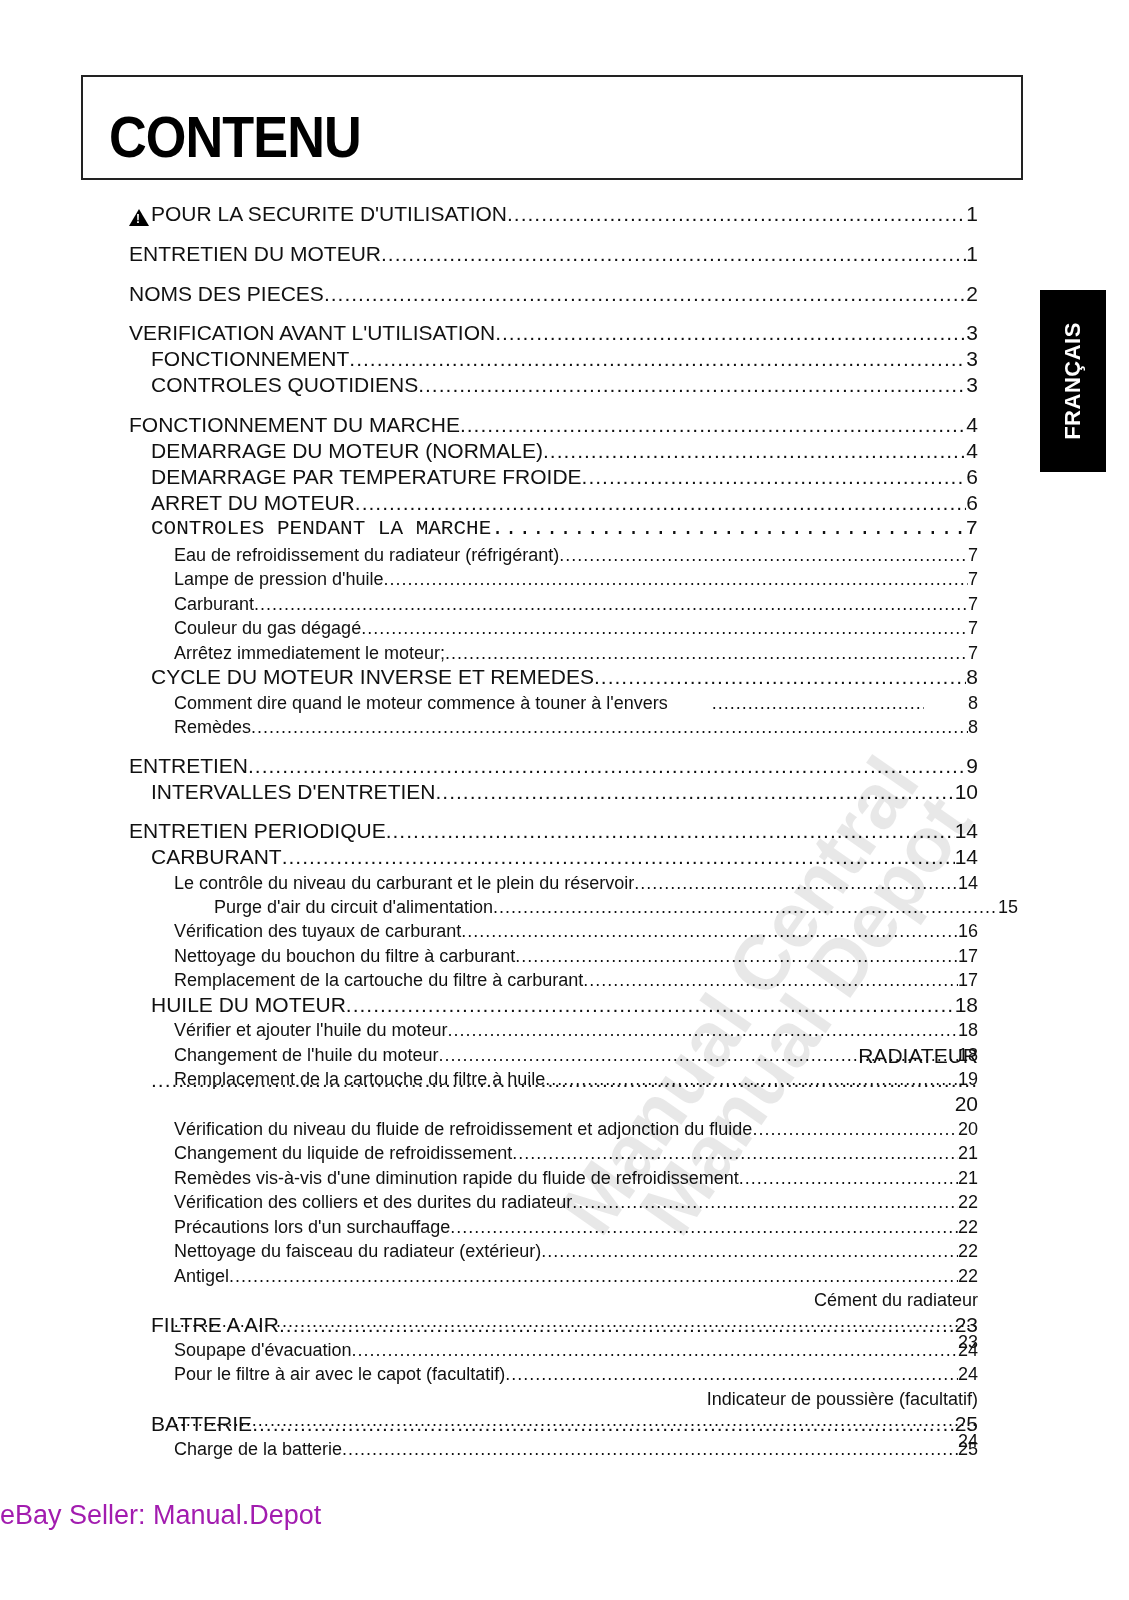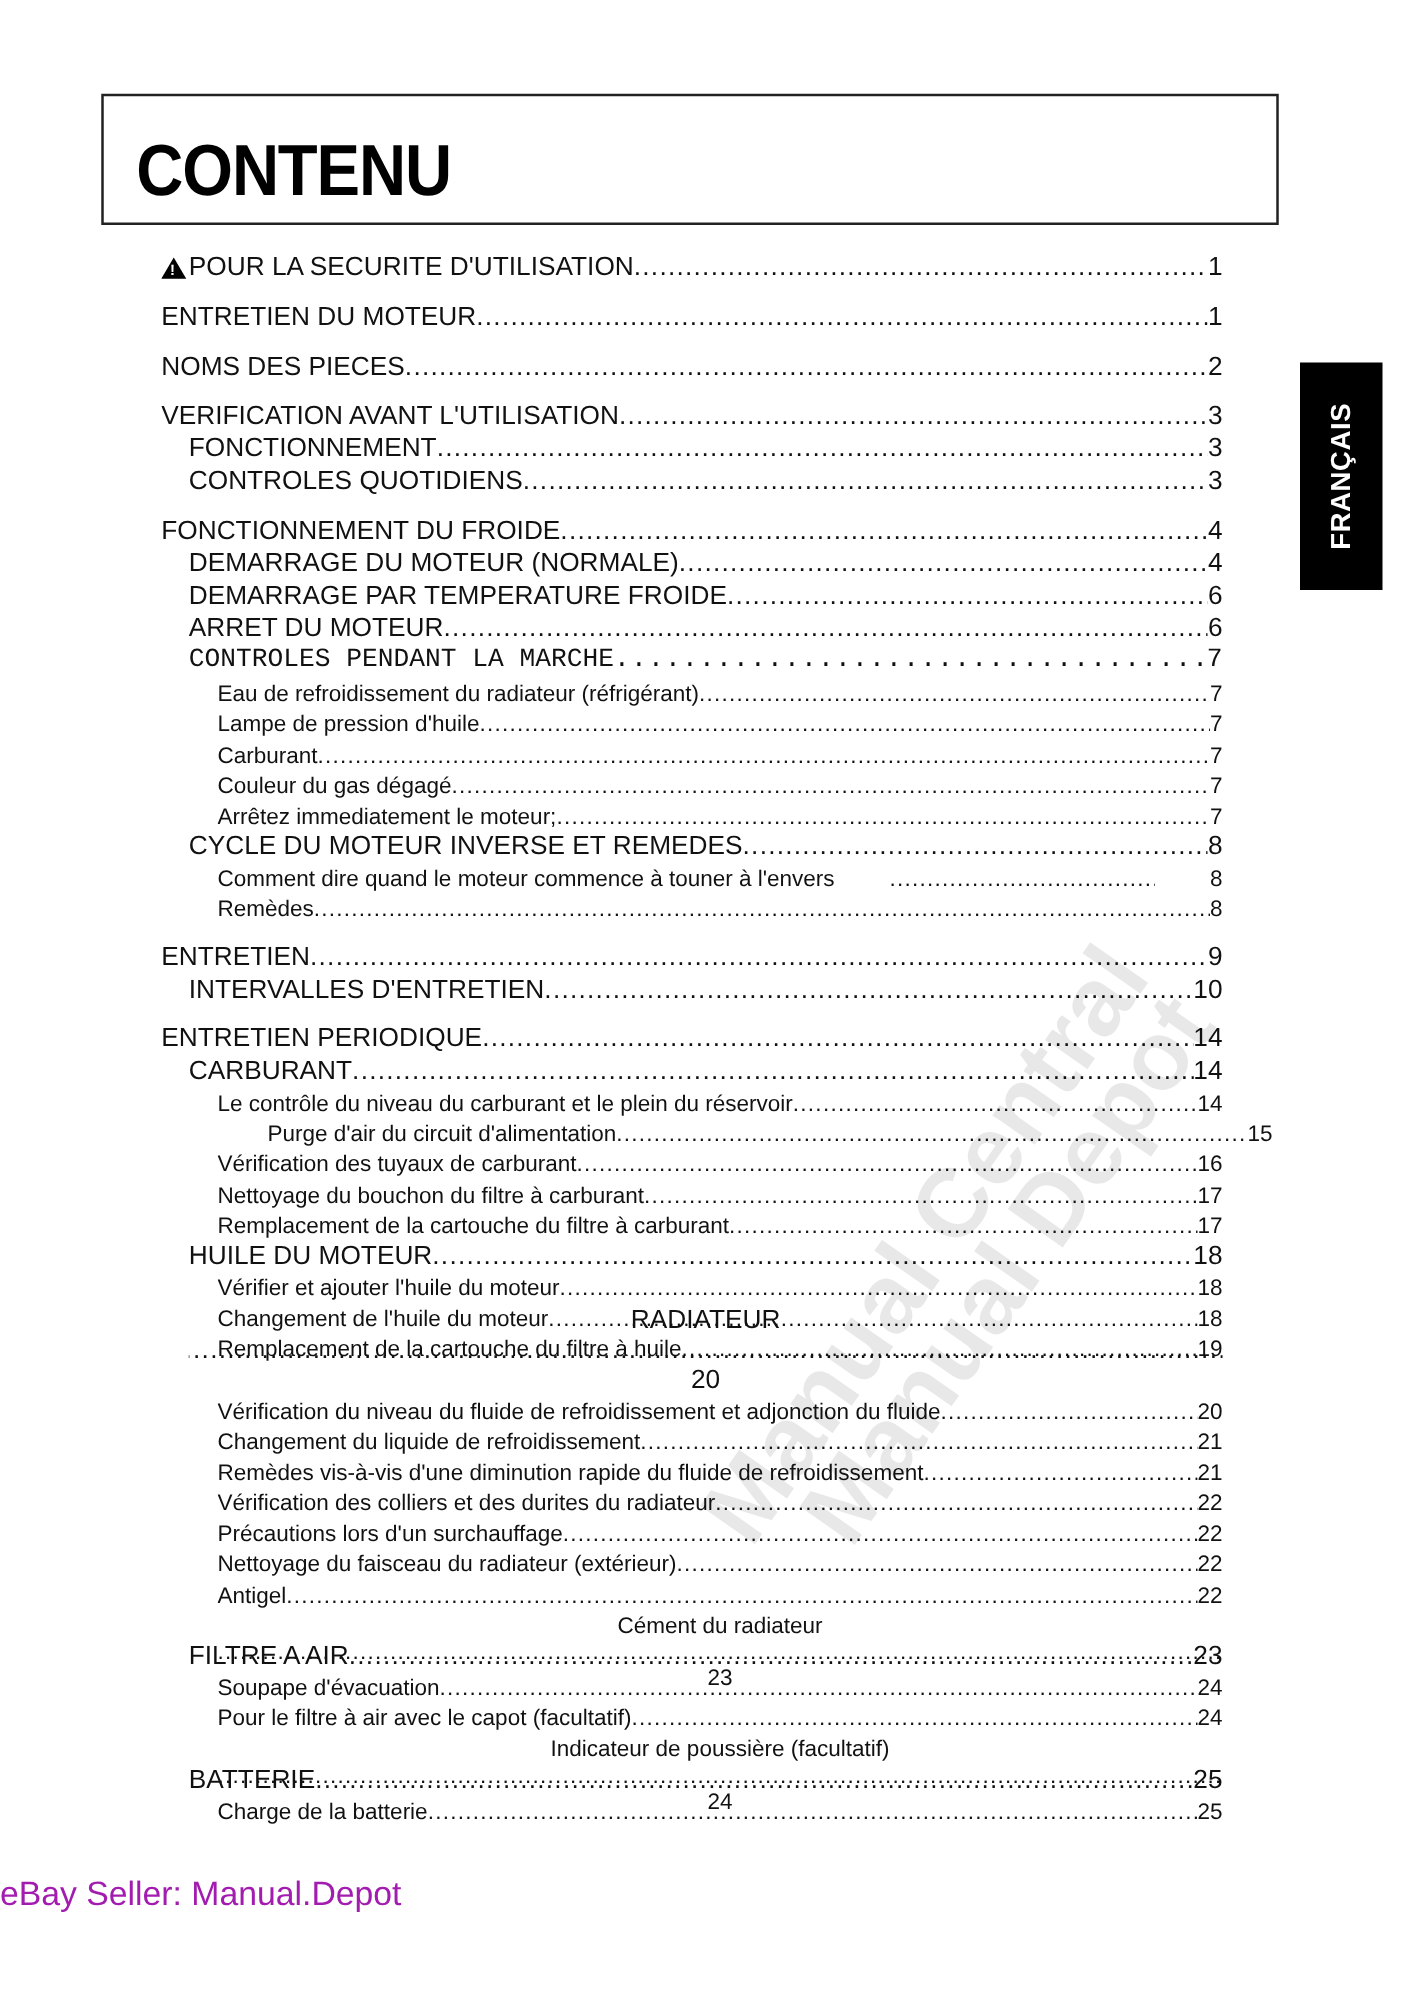--- a/index.html
+++ b/index.html
@@ -2,21 +2,21 @@
 <html><head>
 <meta charset="utf-8">
 <style>
   html, body { margin:0; padding:0; background:#ffffff; }
   body { width:1129px; height:1600px; position:relative; overflow:hidden; font-family:"Liberation Sans", sans-serif; color:#111; }
   .title-box { position:absolute; left:81px; top:75px; width:942px; height:105px; border:2px solid #222; box-sizing:border-box; }
   .title-box h1 { margin:0; position:absolute; left:26px; top:26px; font-family:"Liberation Sans", sans-serif; font-weight:bold; font-size:58px; letter-spacing:-1px; transform:scaleX(0.9); transform-origin:left; color:#000; }
   .lang-tab { position:absolute; left:1040px; top:290px; width:66px; height:182px; background:#000; }
   .lang-tab span { position:absolute; left:50%; top:50%; transform:translate(-50%,-50%) rotate(-90deg); color:#fff; font-weight:bold; font-size:22px; white-space:nowrap; letter-spacing:0.5px; }
   .toc { position:absolute; left:0; top:0; width:1129px; }
-  .row { position:absolute; display:flex; align-items:center; white-space:nowrap; overflow:hidden; }
+  .row { position:absolute; display:flex; align-items:flex-end; white-space:nowrap; overflow:hidden; }
   .row .lbl { flex:0 0 auto; }
   .row .dots { flex:1 1 auto; overflow:hidden; white-space:nowrap; }
   .row .dots::after { content:"......................................................................................................................................................................................................................................................"; letter-spacing:1px; }
   .row .pg { flex:0 0 auto; }
   .l1 { left:129px; font-size:21px; }
   .l2 { left:151px; font-size:21px; }
   .l3 { left:174px; font-size:18px; }
   .warn { display:inline-block; width:0; height:0; border-left:10px solid transparent; border-right:10px solid transparent; border-bottom:17px solid #000; position:relative; margin-right:2px; vertical-align:-1px; }
   .warn::after { content:"!"; position:absolute; left:-3px; top:3px; color:#fff; font-size:12px; font-weight:bold; }
   .watermark { position:absolute; left:470px; top:770px; width:460px; height:450px; pointer-events:none; }
@@ -65,21 +65,21 @@
       <span class="lbl">FONCTIONNEMENT</span>
       <span class="dots"></span>
       <span class="pg">3</span>
     </div>
     <div class="row l2" style="top: 373px; width: 827px;">
       <span class="lbl">CONTROLES QUOTIDIENS</span>
       <span class="dots"></span>
       <span class="pg">3</span>
     </div>
     <div class="row l1" style="top: 413px; width: 849px;">
-      <span class="lbl">FONCTIONNEMENT DU FROIDE</span>
+      <span class="lbl">FONCTIONNEMENT DU MARCHE</span>
       <span class="dots"></span>
       <span class="pg">4</span>
     </div>
     <div class="row l2" style="top: 439px; width: 827px;">
       <span class="lbl">DEMARRAGE DU MOTEUR (NORMALE)</span>
       <span class="dots"></span>
       <span class="pg">4</span>
     </div>
     <div class="row l2" style="top: 465px; width: 827px;">
       <span class="lbl">DEMARRAGE PAR TEMPERATURE FROIDE</span>

